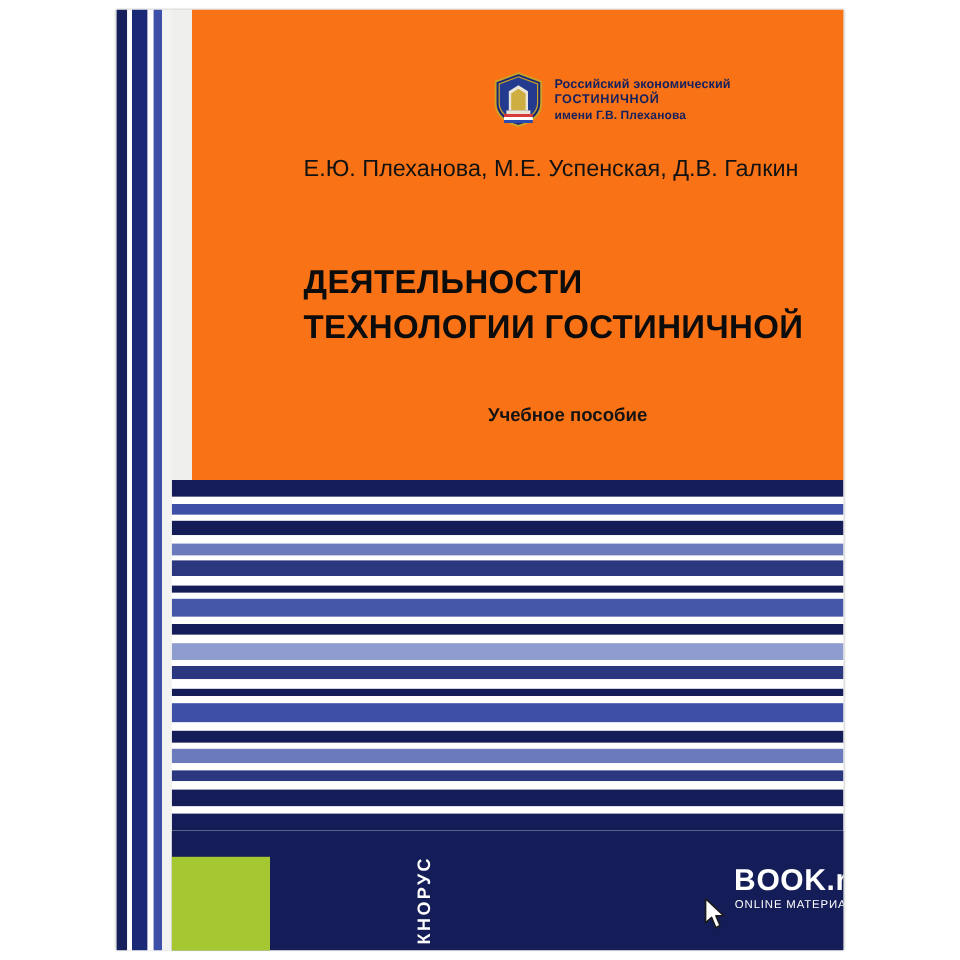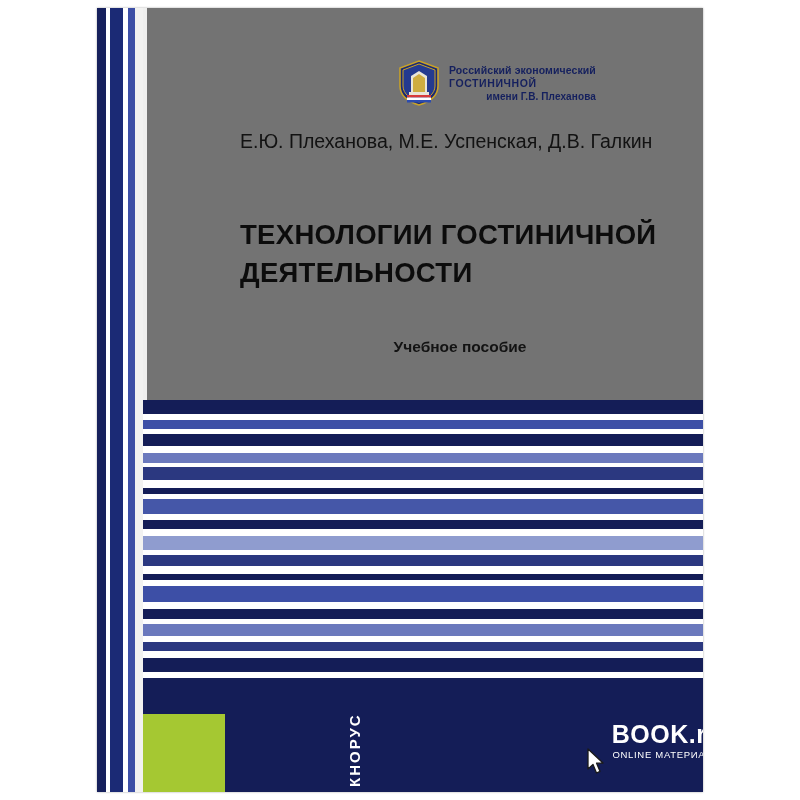--- a/index.html
+++ b/index.html
@@ -45,25 +45,25 @@
   .spine .s1 { position:absolute; left:0;  top:0; width:9px;  height:100%; background:#16205c; }
   .spine .s2 { position:absolute; left:9px; top:0; width:4px;  height:100%; background:#ffffff; }
   .spine .s3 { position:absolute; left:13px;top:0; width:13px; height:100%; background:#1b2a75; }
   .spine .s4 { position:absolute; left:26px;top:0; width:5px;  height:100%; background:#ffffff; }
   .spine .s5 { position:absolute; left:31px;top:0; width:7px;  height:100%; background:#3d4fa6; }
   .spine .s6 { position:absolute; left:38px;top:0; width:8px;  height:100%; background:#f2f2f1; }
 
   
   .top-area {
     position: absolute;
-    left: 50px;
+    left: 63px;
     top: 0;
     right: 0;
     height: 392px;
-    background: #737373;
+    background: #f97316;
   }
 
   
   .emblem-row {
     position: absolute;
     left: 250px;
     top: 52px;
     display: flex;
     align-items: center;
     gap: 8px;
@@ -74,21 +74,21 @@
     position: relative;
   }
   .uni-text {
     font-size: 10.5px;
     line-height: 13px;
     color: #15205e;
     font-weight: bold;
     letter-spacing: 0.1px;
   }
   .uni-text .l2 { letter-spacing: 0.6px; }
-  .uni-text .l3 { font-size: 10px; text-align: right; }
+  .uni-text .l3 { font-size: 10px; }
 
   
   .authors {
     position: absolute;
     left: 93px;
     top: 120px;
     width: 480px;
     font-size: 19.5px;
     line-height: 27px;
     color: #121212;
@@ -233,22 +233,22 @@
           <div class="l2">ГОСТИНИЧНОЙ</div>
           <div class="l3">имени Г.В. Плеханова</div>
         </div>
       </div>
 
       <div class="authors">
         <div>Е.Ю. Плеханова, М.Е. Успенская, Д.В. Галкин</div>
       </div>
 
       <div class="title">
+        <div>ДЕЯТЕЛЬНОСТИ</div>
         <div>ТЕХНОЛОГИИ ГОСТИНИЧНОЙ</div>
-        <div>ДЕЯТЕЛЬНОСТИ</div>
       </div>
 
       <div class="subtitle">Учебное пособие</div>
     </div>
 
     <div class="band" id="stripe-band">
         <div class="stripe" style="top: 0px; height: 14px; background: rgb(20, 29, 87);"></div>
         <div class="stripe" style="top: 14px; height: 6px; background: rgb(255, 255, 255);"></div>
         <div class="stripe" style="top: 20px; height: 9px; background: rgb(61, 79, 166);"></div>
         <div class="stripe" style="top: 29px; height: 5px; background: rgb(255, 255, 255);"></div>

